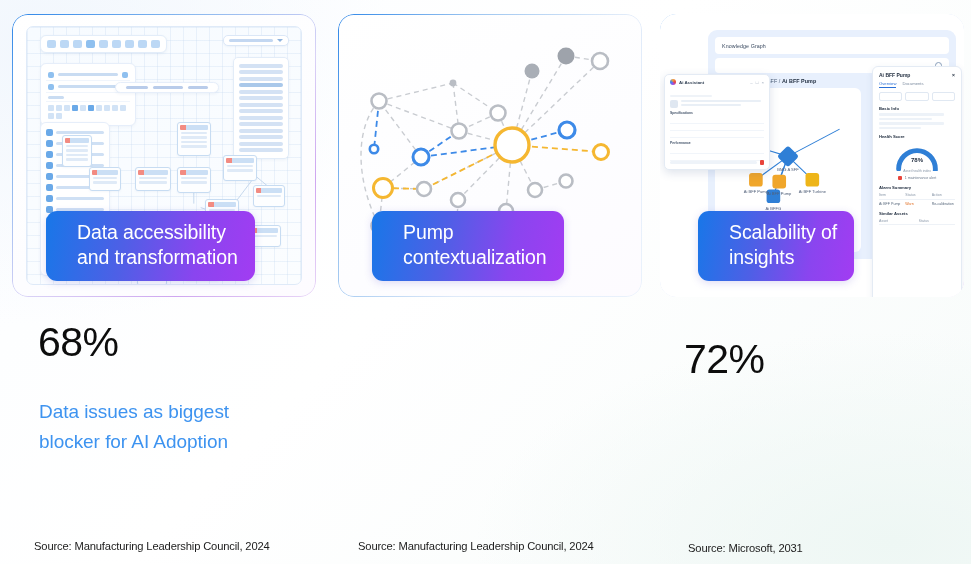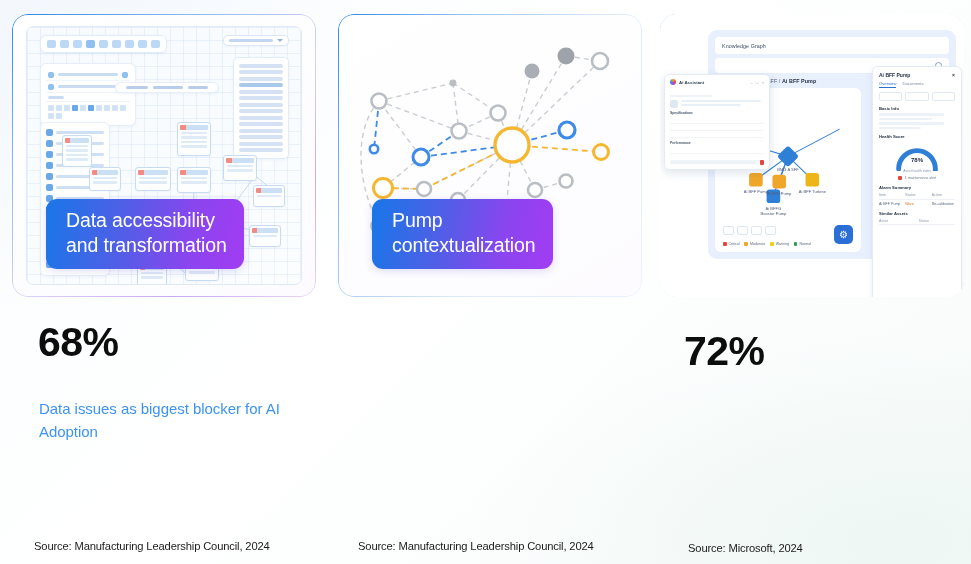--- a/index.html
+++ b/index.html
@@ -62,51 +62,51 @@
     position: absolute;
     inset: 0;
     border-radius: 16px;
     overflow: hidden;
   }
 
   
   .badge {
     position: absolute;
     left: 34px;
-    bottom: 28px;
+    bottom: 16px;
     border-radius: 11px;
     background: linear-gradient(100deg, #1877e8 0%, #4f5fe6 38%, #8a45ef 72%, #a23cf2 100%);
     color: #fff;
-    padding: 9px 17px 11px 20px;
+    padding: 9px 17px 11px 31px;
     font-size: 19.5px;
     line-height: 1.28;
     letter-spacing: -0.1px;
     box-shadow: 0 2px 8px rgba(80,60,200,0.18);
     z-index: 6;
     white-space: pre-line;
     margin-top: 7px;
   }
   .badge-3 { left: 38px; }
 
   
   .pct {
     position: absolute;
     font-size: 41px;
-    font-weight: 700;
+    font-weight: 400;
     color: #0d0d0d;
     letter-spacing: -0.5px;
   }
   .c0 .pct { left: 30px; top: 319px; }
   .c1 .pct { left: 24px; top: 319px; }
-  .c2 .pct { left: 28px; top: 328px; }
+  .c2 .pct { left: 28px; top: 336px; }
 
   .desc {
     position: absolute;
     color: #3d93f0;
-    font-size: 15px;
+    font-size: 19px;
     line-height: 1.56;
     letter-spacing: -0.05px;
   }
   .c0 .desc { left: 31px; top: 397px; width: 252px; }
   .c1 .desc { left: 24px; top: 397px; width: 278px; }
   .c2 .desc { left: 29px; top: 397px; width: 260px; }
 
   .source {
     position: absolute;
     font-size: 11.2px;
@@ -850,19 +850,21 @@
             </div>
             <div class="ad-foot">
               <span class="inp"></span>
               <span class="del"></span>
             </div>
           </div>
 
         </div>
       </div>
 
+      <div class="badge badge-3">Scalability of
+insights</div>
     </div>
 
     <div class="pct">72%</div>
-    <div class="source">Source: Microsoft, 2024</div>
+    <div class="source">Source: Microsoft, 2031</div>
   </div>
 
 </div>
 
 </body></html>

